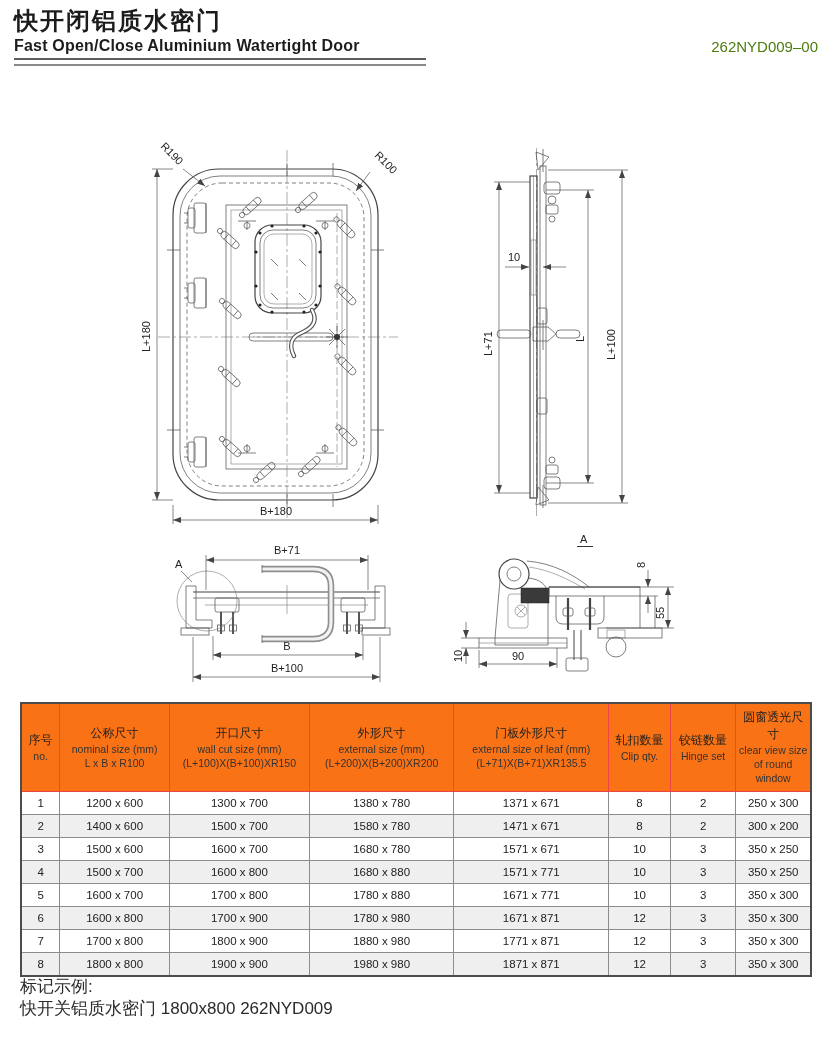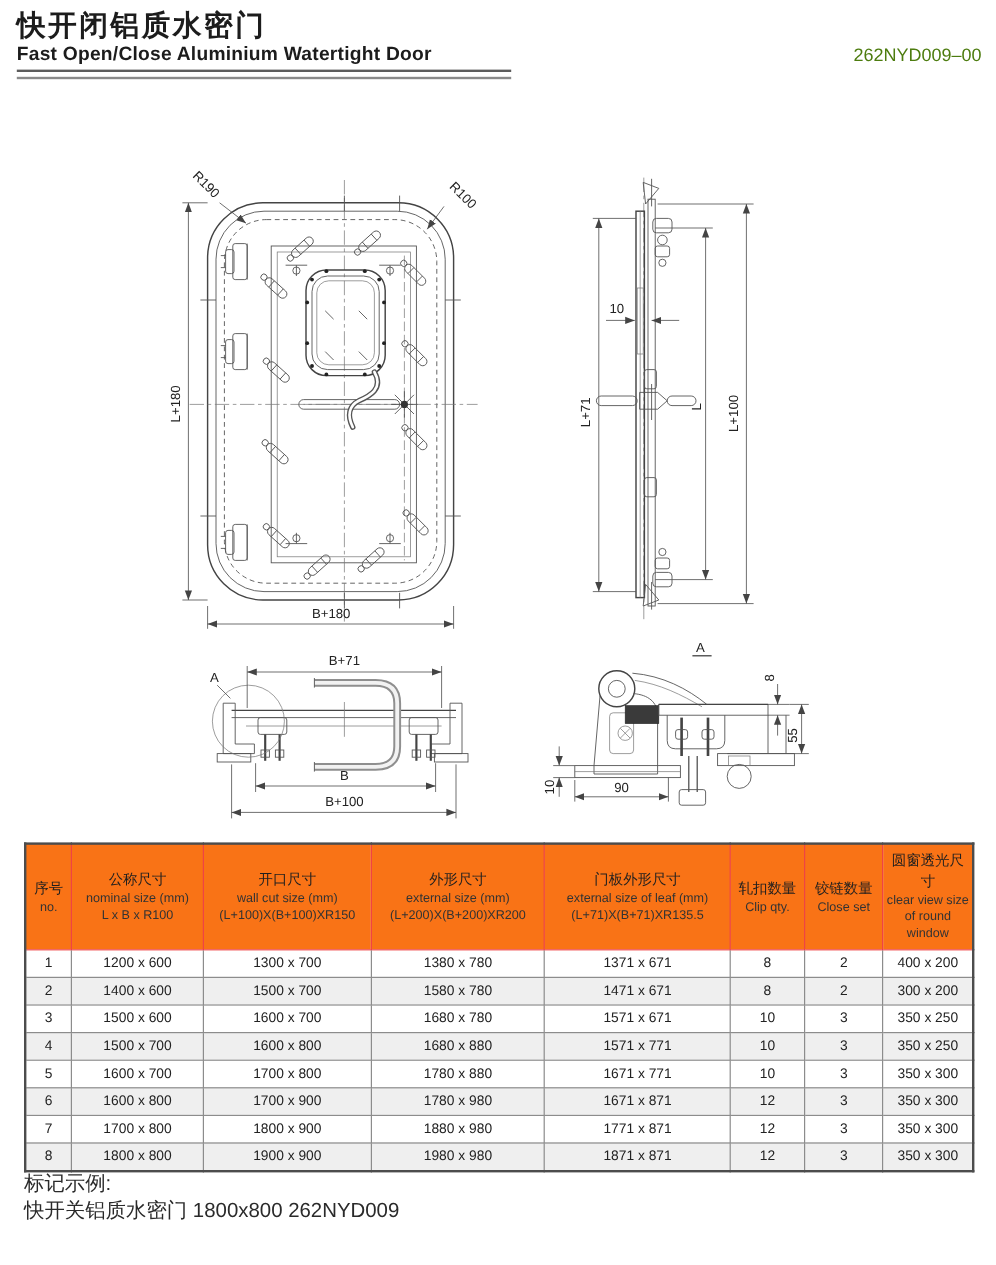--- a/index.html
+++ b/index.html
@@ -374,38 +374,38 @@
           <div class="h-zh">门板外形尺寸</div>
           <div class="h-en">external size of leaf (mm)</div>
           <div class="h-en">(L+71)X(B+71)XR135.5</div>
         </th>
         <th>
           <div class="h-zh">轧扣数量</div>
           <div class="h-en">Clip qty.</div>
         </th>
         <th>
           <div class="h-zh">铰链数量</div>
-          <div class="h-en">Close set</div>
+          <div class="h-en">Hinge set</div>
         </th>
         <th>
           <div class="h-zh">圆窗透光尺寸</div>
           <div class="h-en">clear view size of round window</div>
         </th>
       </tr>
     </thead>
     <tbody>
         <tr>
           <td>1</td>
           <td>1200 x 600</td>
           <td>1300 x 700</td>
           <td>1380 x 780</td>
           <td>1371 x 671</td>
           <td>8</td>
           <td>2</td>
-          <td>400 x 200</td>
+          <td>250 x 300</td>
         </tr>
         <tr>
           <td>2</td>
           <td>1400 x 600</td>
           <td>1500 x 700</td>
           <td>1580 x 780</td>
           <td>1471 x 671</td>
           <td>8</td>
           <td>2</td>
           <td>300 x 200</td>

